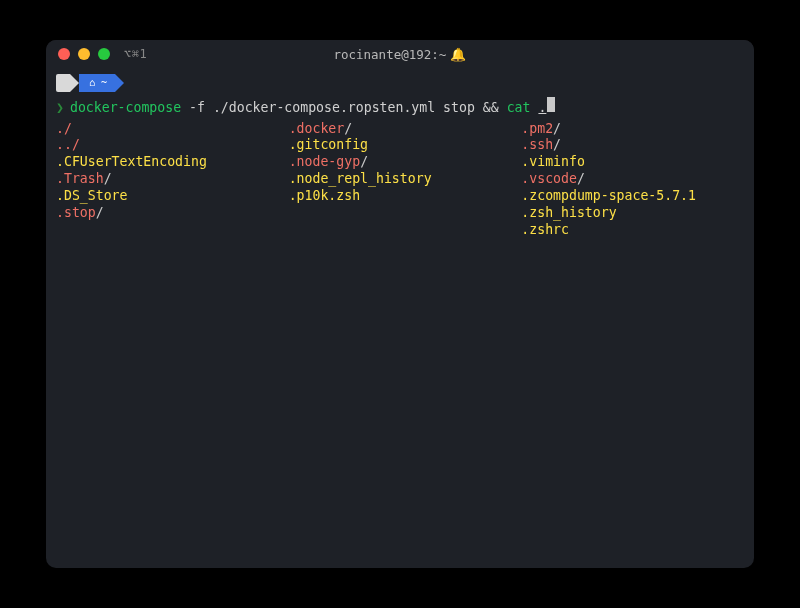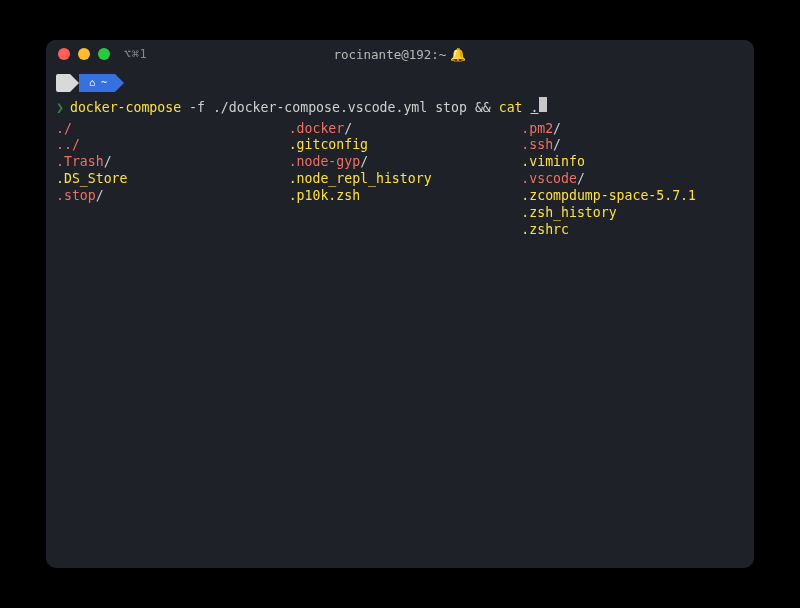--- a/index.html
+++ b/index.html
@@ -107,21 +107,21 @@
     }
     .seg-home .glyph { color: #fff; font-size: 10px; }
     .cmd-line {
       display: flex;
       align-items: baseline;
       flex-wrap: nowrap;
       white-space: pre;
       gap: 0;
     }
     .prompt-chevron { color: #2a8a3a; font-weight: bold; margin-right: 6px; }
-    .cmd-green { color: #fde047; }
+    .cmd-green { color: #22c55e; }
     .cmd-white { color: #d0d0d0; }
     .cursor {
       display: inline-block;
       width: 8px;
       height: 15px;
       background: #c9c9c9;
       vertical-align: -2px;
       margin-left: 1px;
     }
     .listing {
@@ -162,31 +162,32 @@
       </span>
       <span class="seg seg-home">
         <span class="glyph">⌂ ~</span>
       </span>
     </div>
 
     <div class="cmd-line">
       <span class="prompt-chevron">❯</span>
       <span class="cmd-green">docker-compose</span>
       <span class="cmd-white"> -f </span>
-      <span class="cmd-white">./docker-compose.vscode.yml stop </span>
+      <span class="cmd-white">./docker-compose.ropsten.yml stop </span>
       <span class="cmd-white">&amp;&amp;</span>
       <span class="cmd-green"> cat </span>
       <span class="cmd-white underline">.</span>
       <span class="cursor"></span>
     </div>
 
     <div class="listing">
       <div class="col">
           <div class="li"><span class="dir-name">./</span></div>
           <div class="li"><span class="dir-name">../</span></div>
+          <div class="li"><span class="file-name">.CFUserTextEncoding</span></div>
           <div class="li"><span class="dir-name">.Trash</span><span class="slash">/</span></div>
           <div class="li"><span class="file-name">.DS_Store</span></div>
           <div class="li"><span class="dir-name">.stop</span><span class="slash">/</span></div>
         </div>
       <div class="col">
           <div class="li"><span class="dir-name">.docker</span><span class="slash">/</span></div>
           <div class="li"><span class="file-name">.gitconfig</span></div>
           <div class="li"><span class="dir-name">.node-gyp</span><span class="slash">/</span></div>
           <div class="li"><span class="file-name">.node_repl_history</span></div>
           <div class="li"><span class="file-name">.p10k.zsh</span></div>

